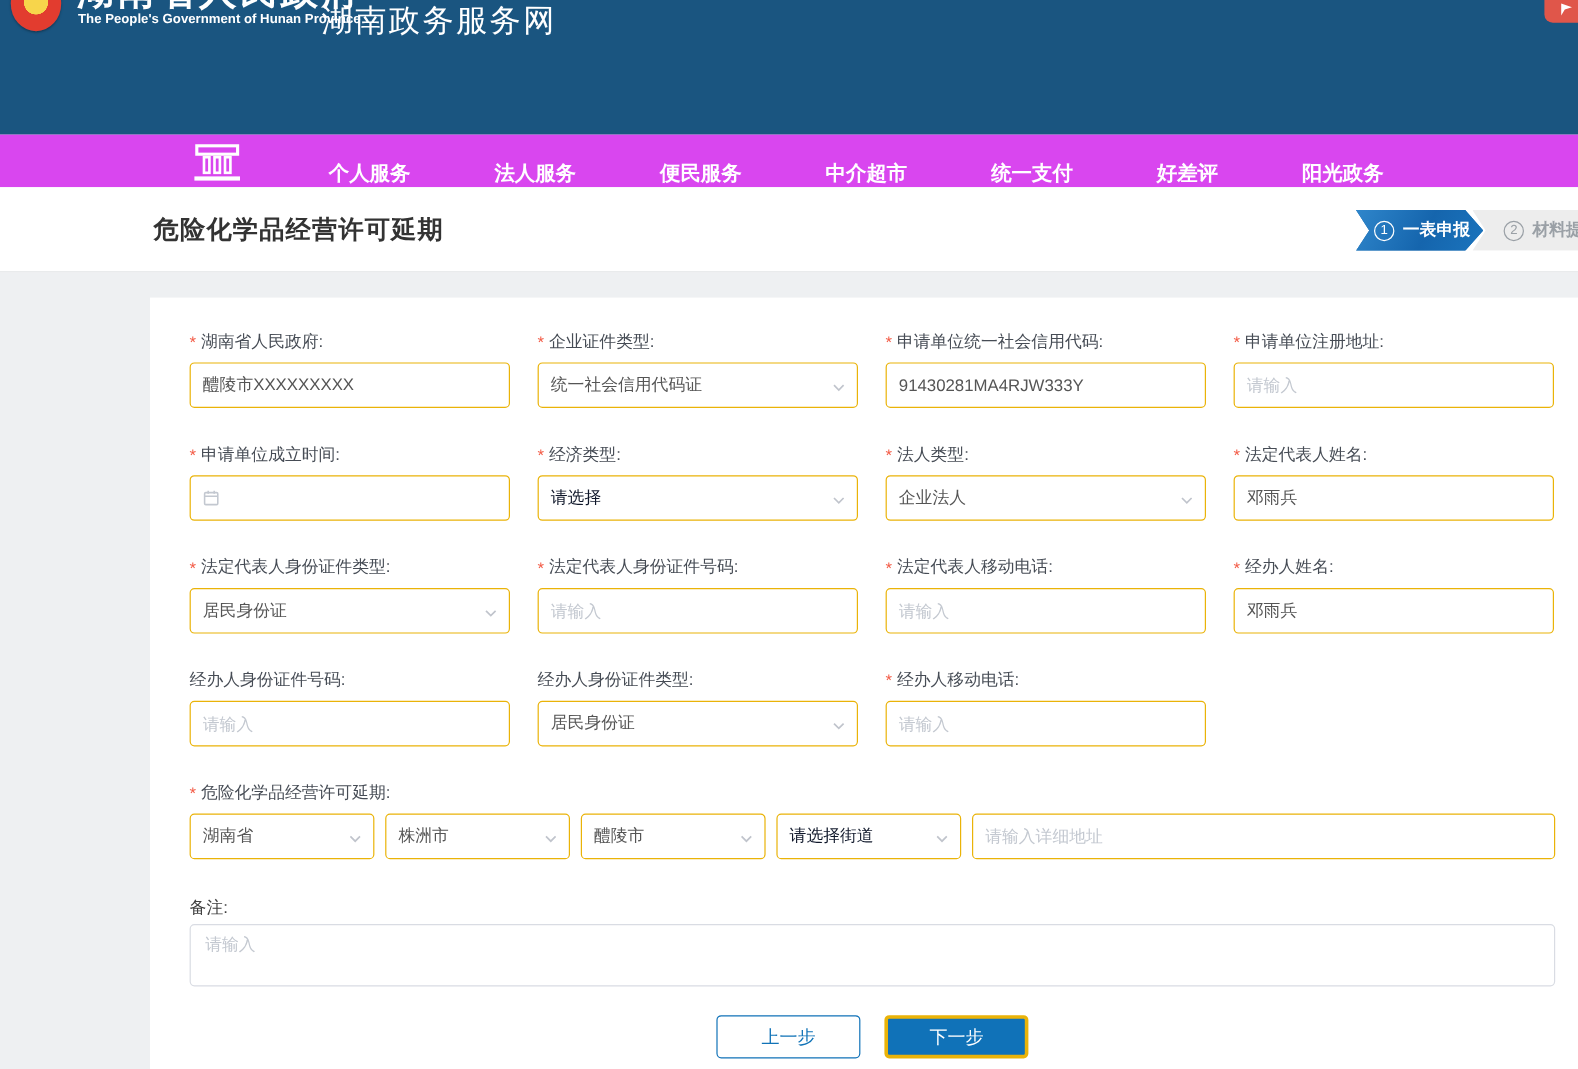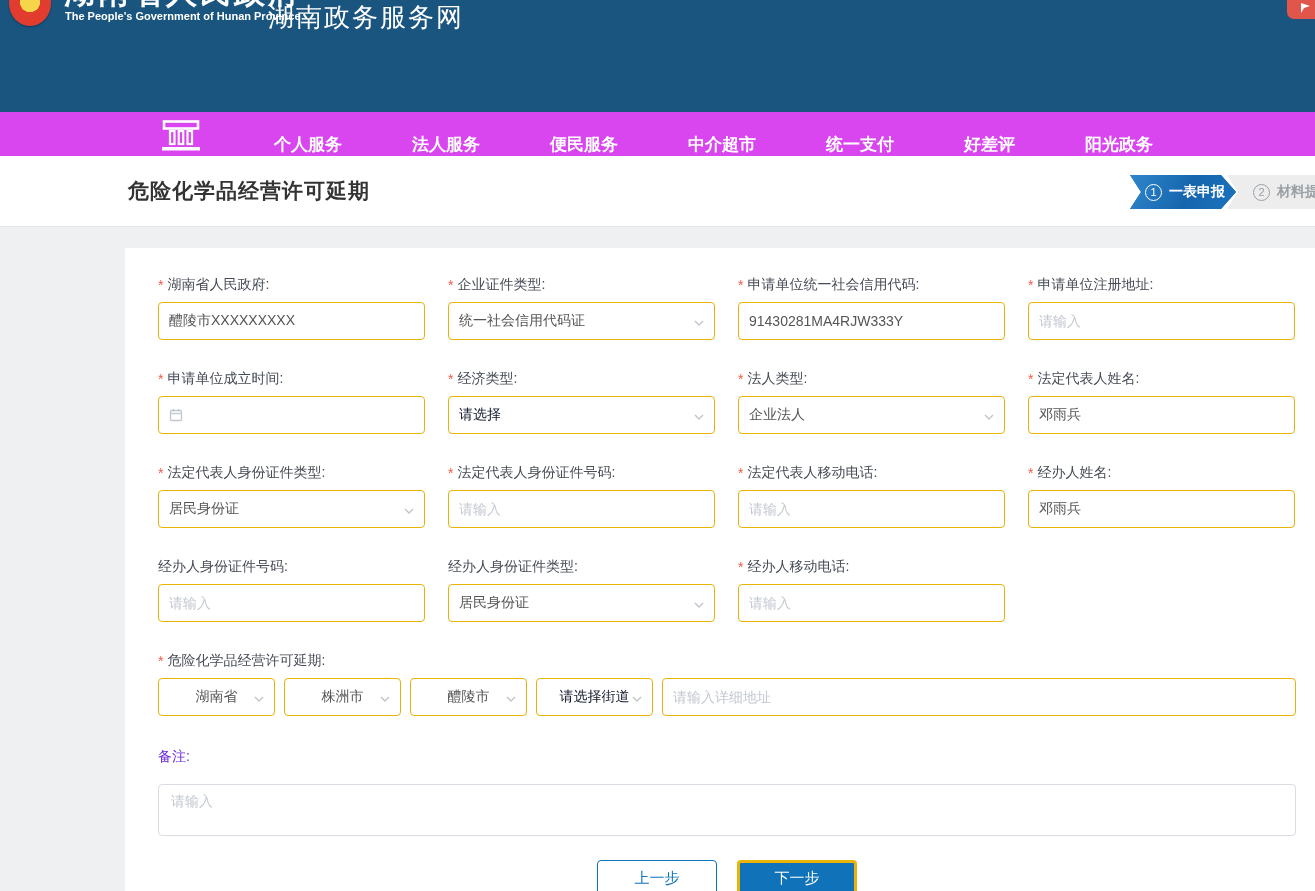--- a/index.html
+++ b/index.html
@@ -84,25 +84,25 @@
   }
   .control input::placeholder, textarea::placeholder { color:#c3c8d0; opacity:1; }
   .val { color:#555; }
   .ph { color:#0f172a; }
   .chev { position:absolute; right:9px; top:13px; }
   .cal-icon { display:flex; align-items:center; }
 
   
   .addr-label { display:flex; align-items:center; height:16px; margin-bottom:9px; font-size:14px; color:#464c55; }
   .addr-row { display:flex; gap:9px; width:1138px; margin-bottom:32px; }
-  .addr-row .control.sel { width:117px; flex:none;justify-content:center; }
+  .addr-row .control.sel { width:154px; flex:none; }
   .addr-row .control.detail { flex:1; cursor:text; }
 
   
-  .remark-label { font-size:14px; color:#6d28d9; margin-bottom:18px; }
+  .remark-label { font-size:14px; color:#404040; margin-bottom:4px; }
   .remark-area {
     width:1138px; height:52px; border:1px solid #d9dce3; border-radius:4px; resize:none;
     padding:8px 12px; font-size:14px; color:#555; font-family:inherit; outline:none; display:block;
   }
 
   
   .btn-row { width:1138px; display:flex; justify-content:center; gap:20px; margin-top:24px; }
   .btn { width:120px; height:36px; border-radius:4px; font-size:15px; cursor:pointer; font-family:inherit; }
   .btn-prev { background:#fff; border:1px solid #1072b8; color:#1173b7; }
   .btn-next { background:#1072b8; border:3px solid #eab308; color:#fff; }

